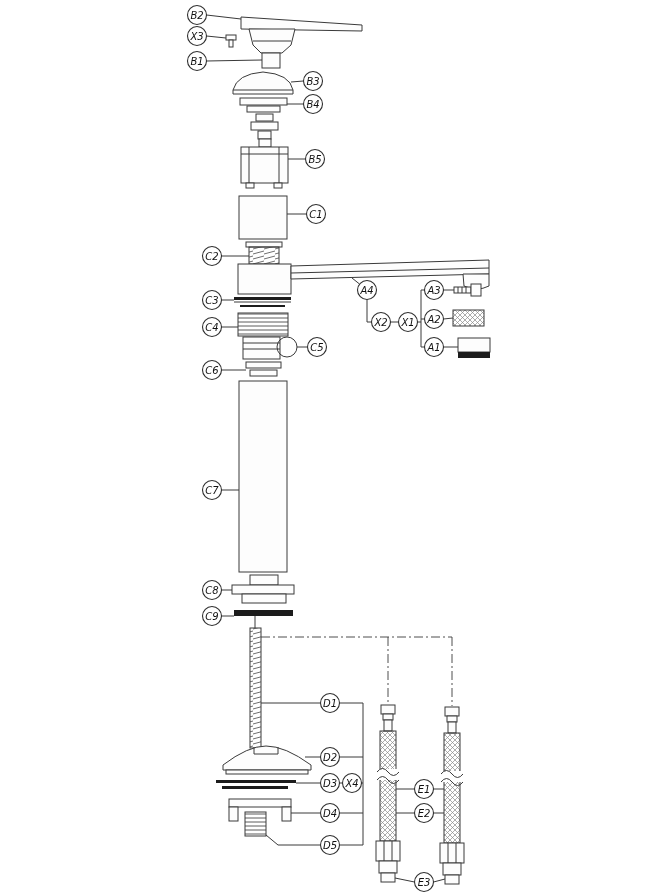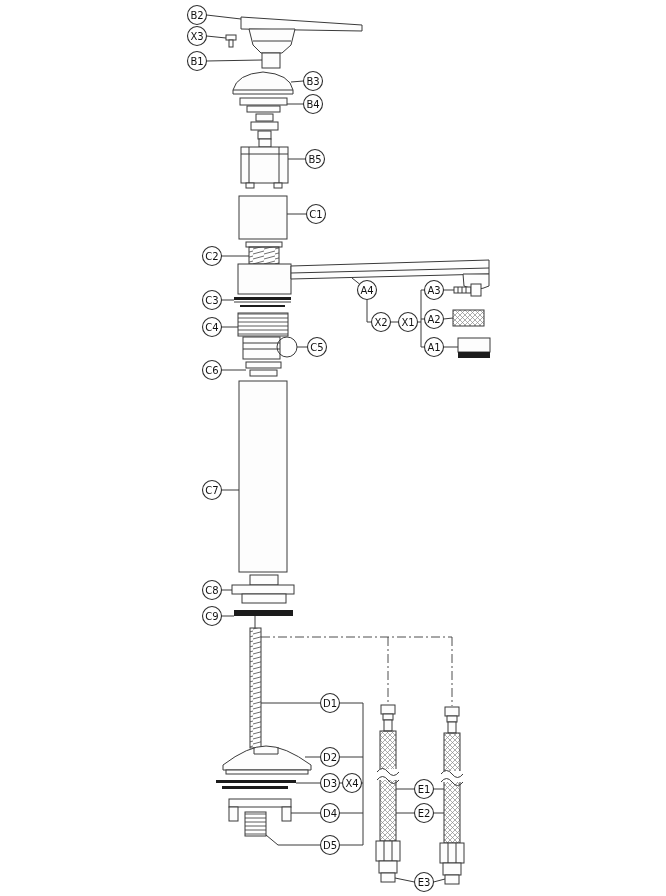--- a/index.html
+++ b/index.html
@@ -1,17 +1,17 @@
 <!DOCTYPE html>
 <html><head>
 <meta charset="utf-8">
 <style>
   html,body{margin:0;padding:0;background:#ffffff;}
   .stage{position:relative;width:666px;height:896px;background:#ffffff;overflow:hidden;
-         font-family:"DejaVu Sans",sans-serif;}
+         font-family:"DejaVu Sans",sans-serif;font-style:italic;}
   svg{display:block;}
   .p{fill:#fdfdfd;stroke:#3a3a3a;stroke-width:1;}
   .l{stroke:#3a3a3a;stroke-width:1;fill:none;}
   .dk{fill:#1c1c1c;stroke:none;}
   .pt{stroke:#3a3a3a;stroke-width:1;}
   .dd{stroke:#3a3a3a;stroke-width:0.9;fill:none;stroke-dasharray:9 3 2 3;}
   .wh{fill:#ffffff;stroke:none;}
   .co circle{fill:#ffffff;stroke:#2f2f2f;stroke-width:1.1;}
   .co text{font-family:"DejaVu Sans",sans-serif;font-size:10px;fill:#111111;text-anchor:middle;}
 </style>

